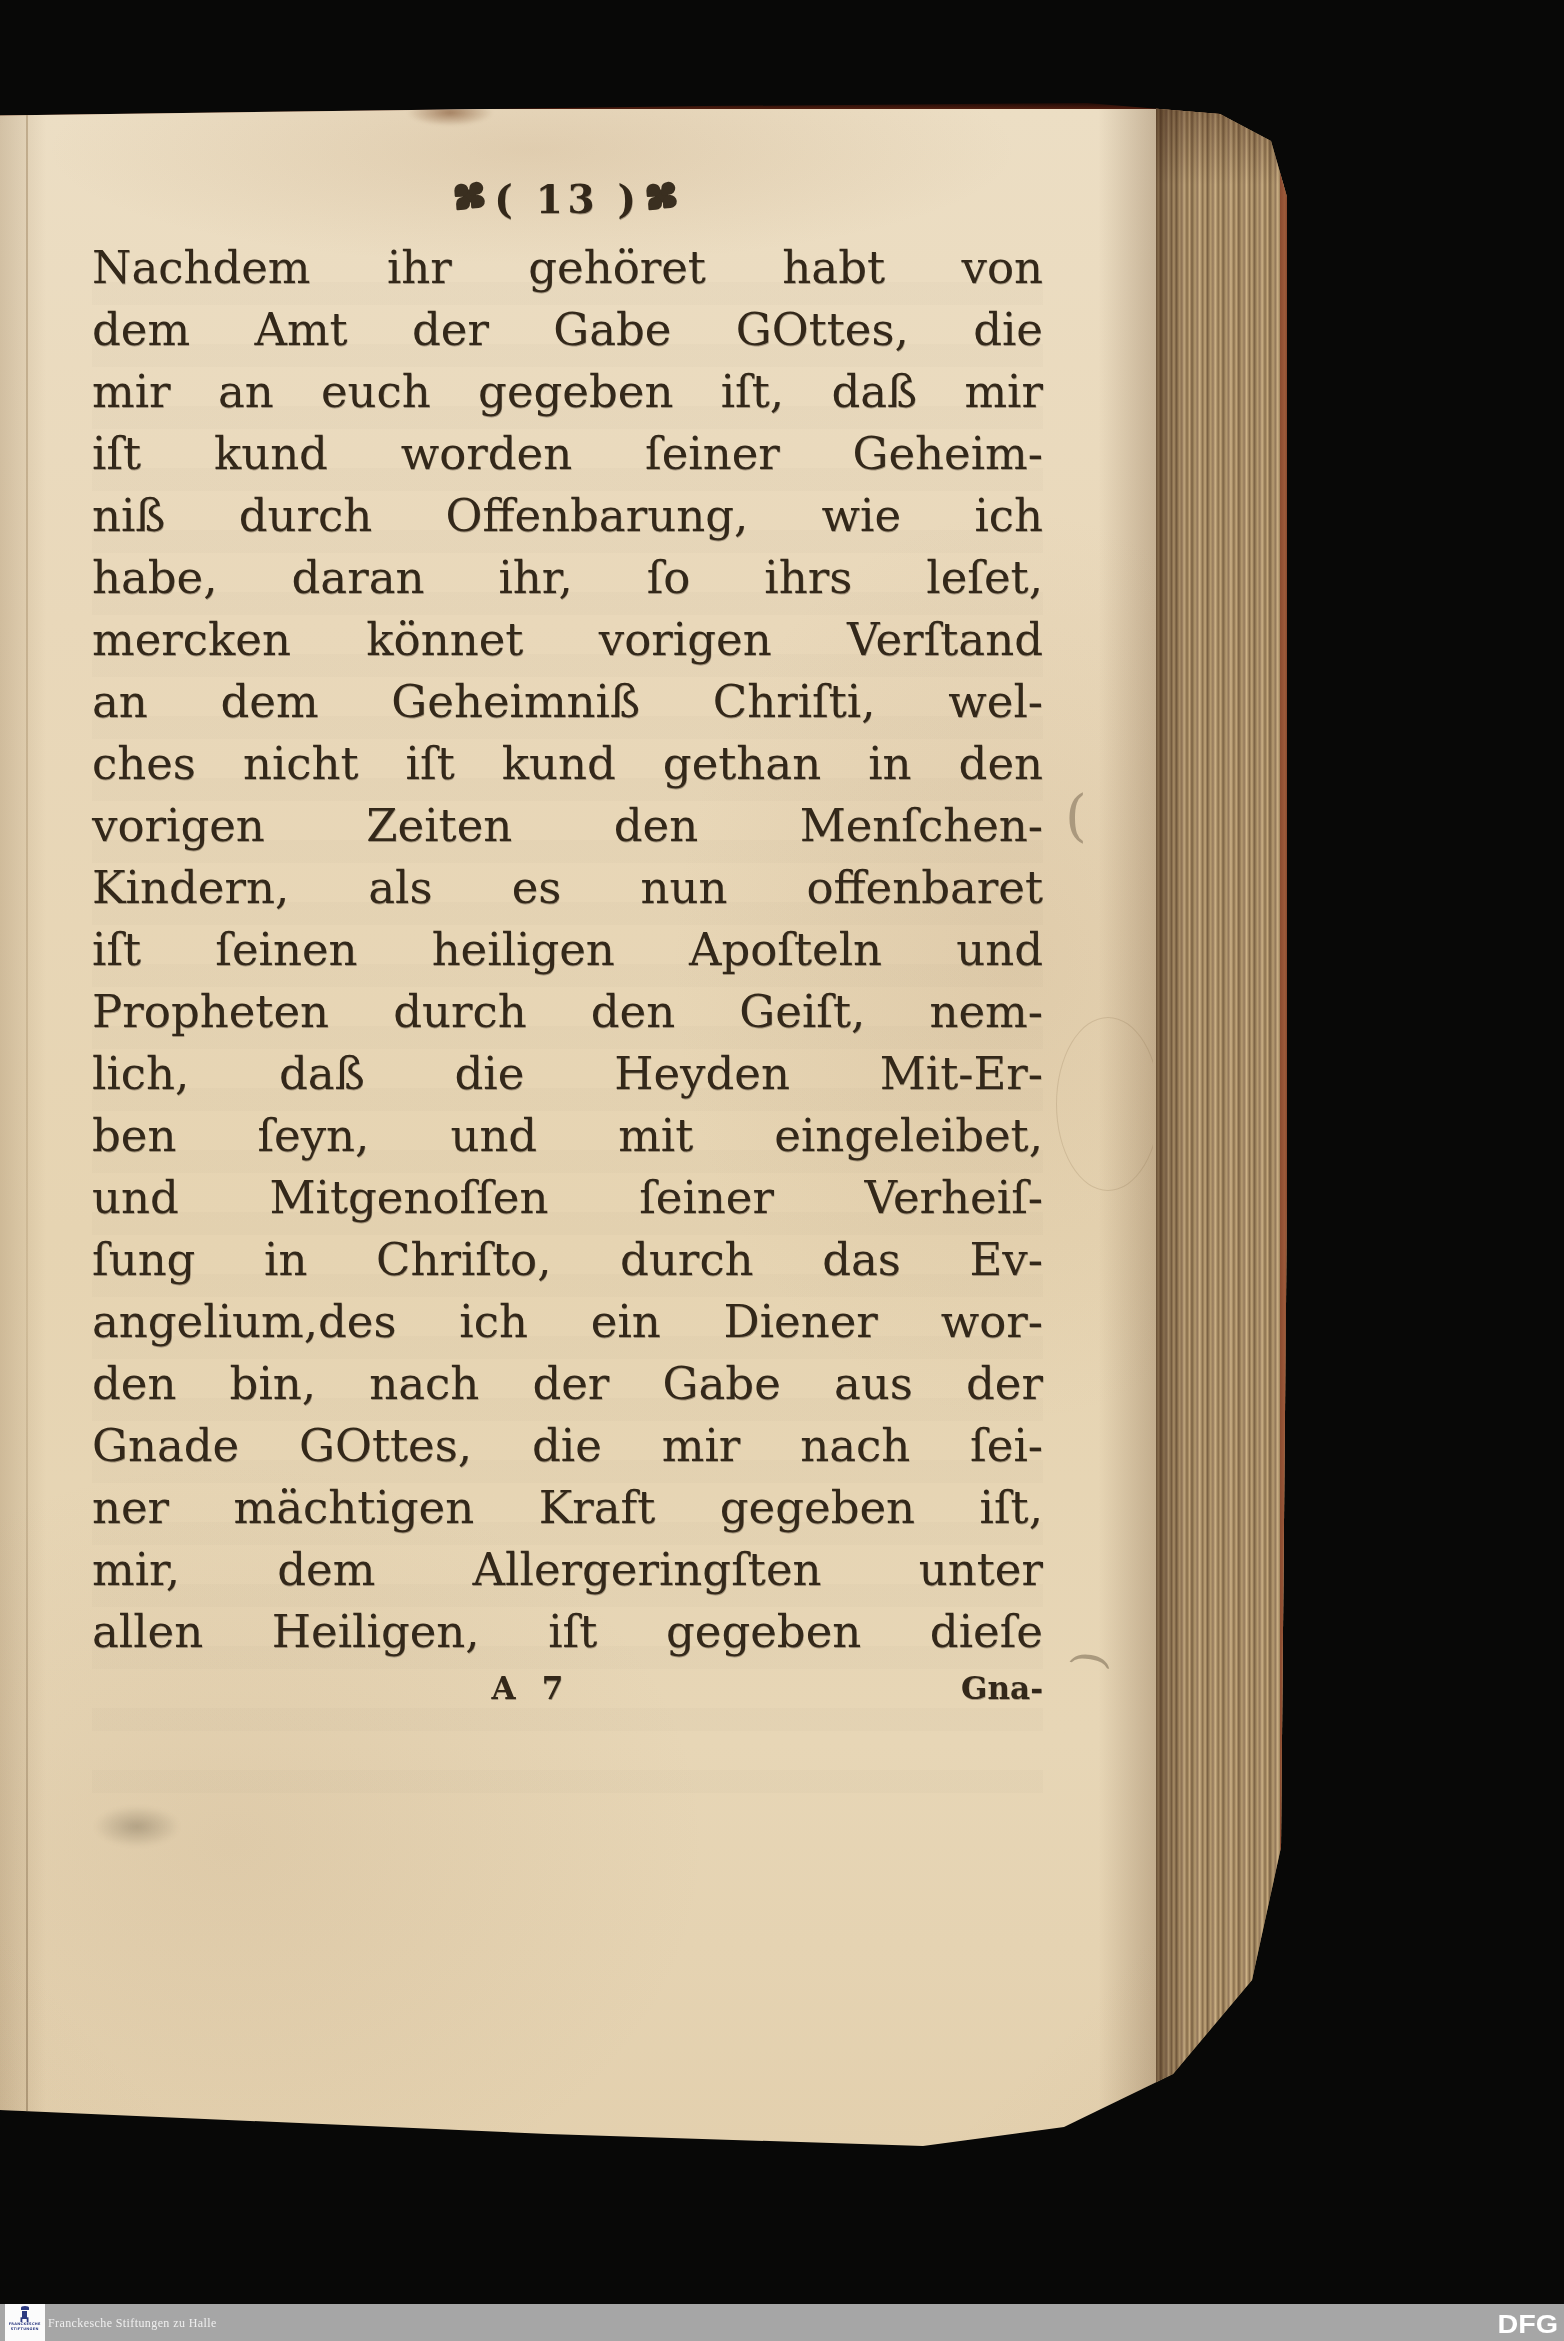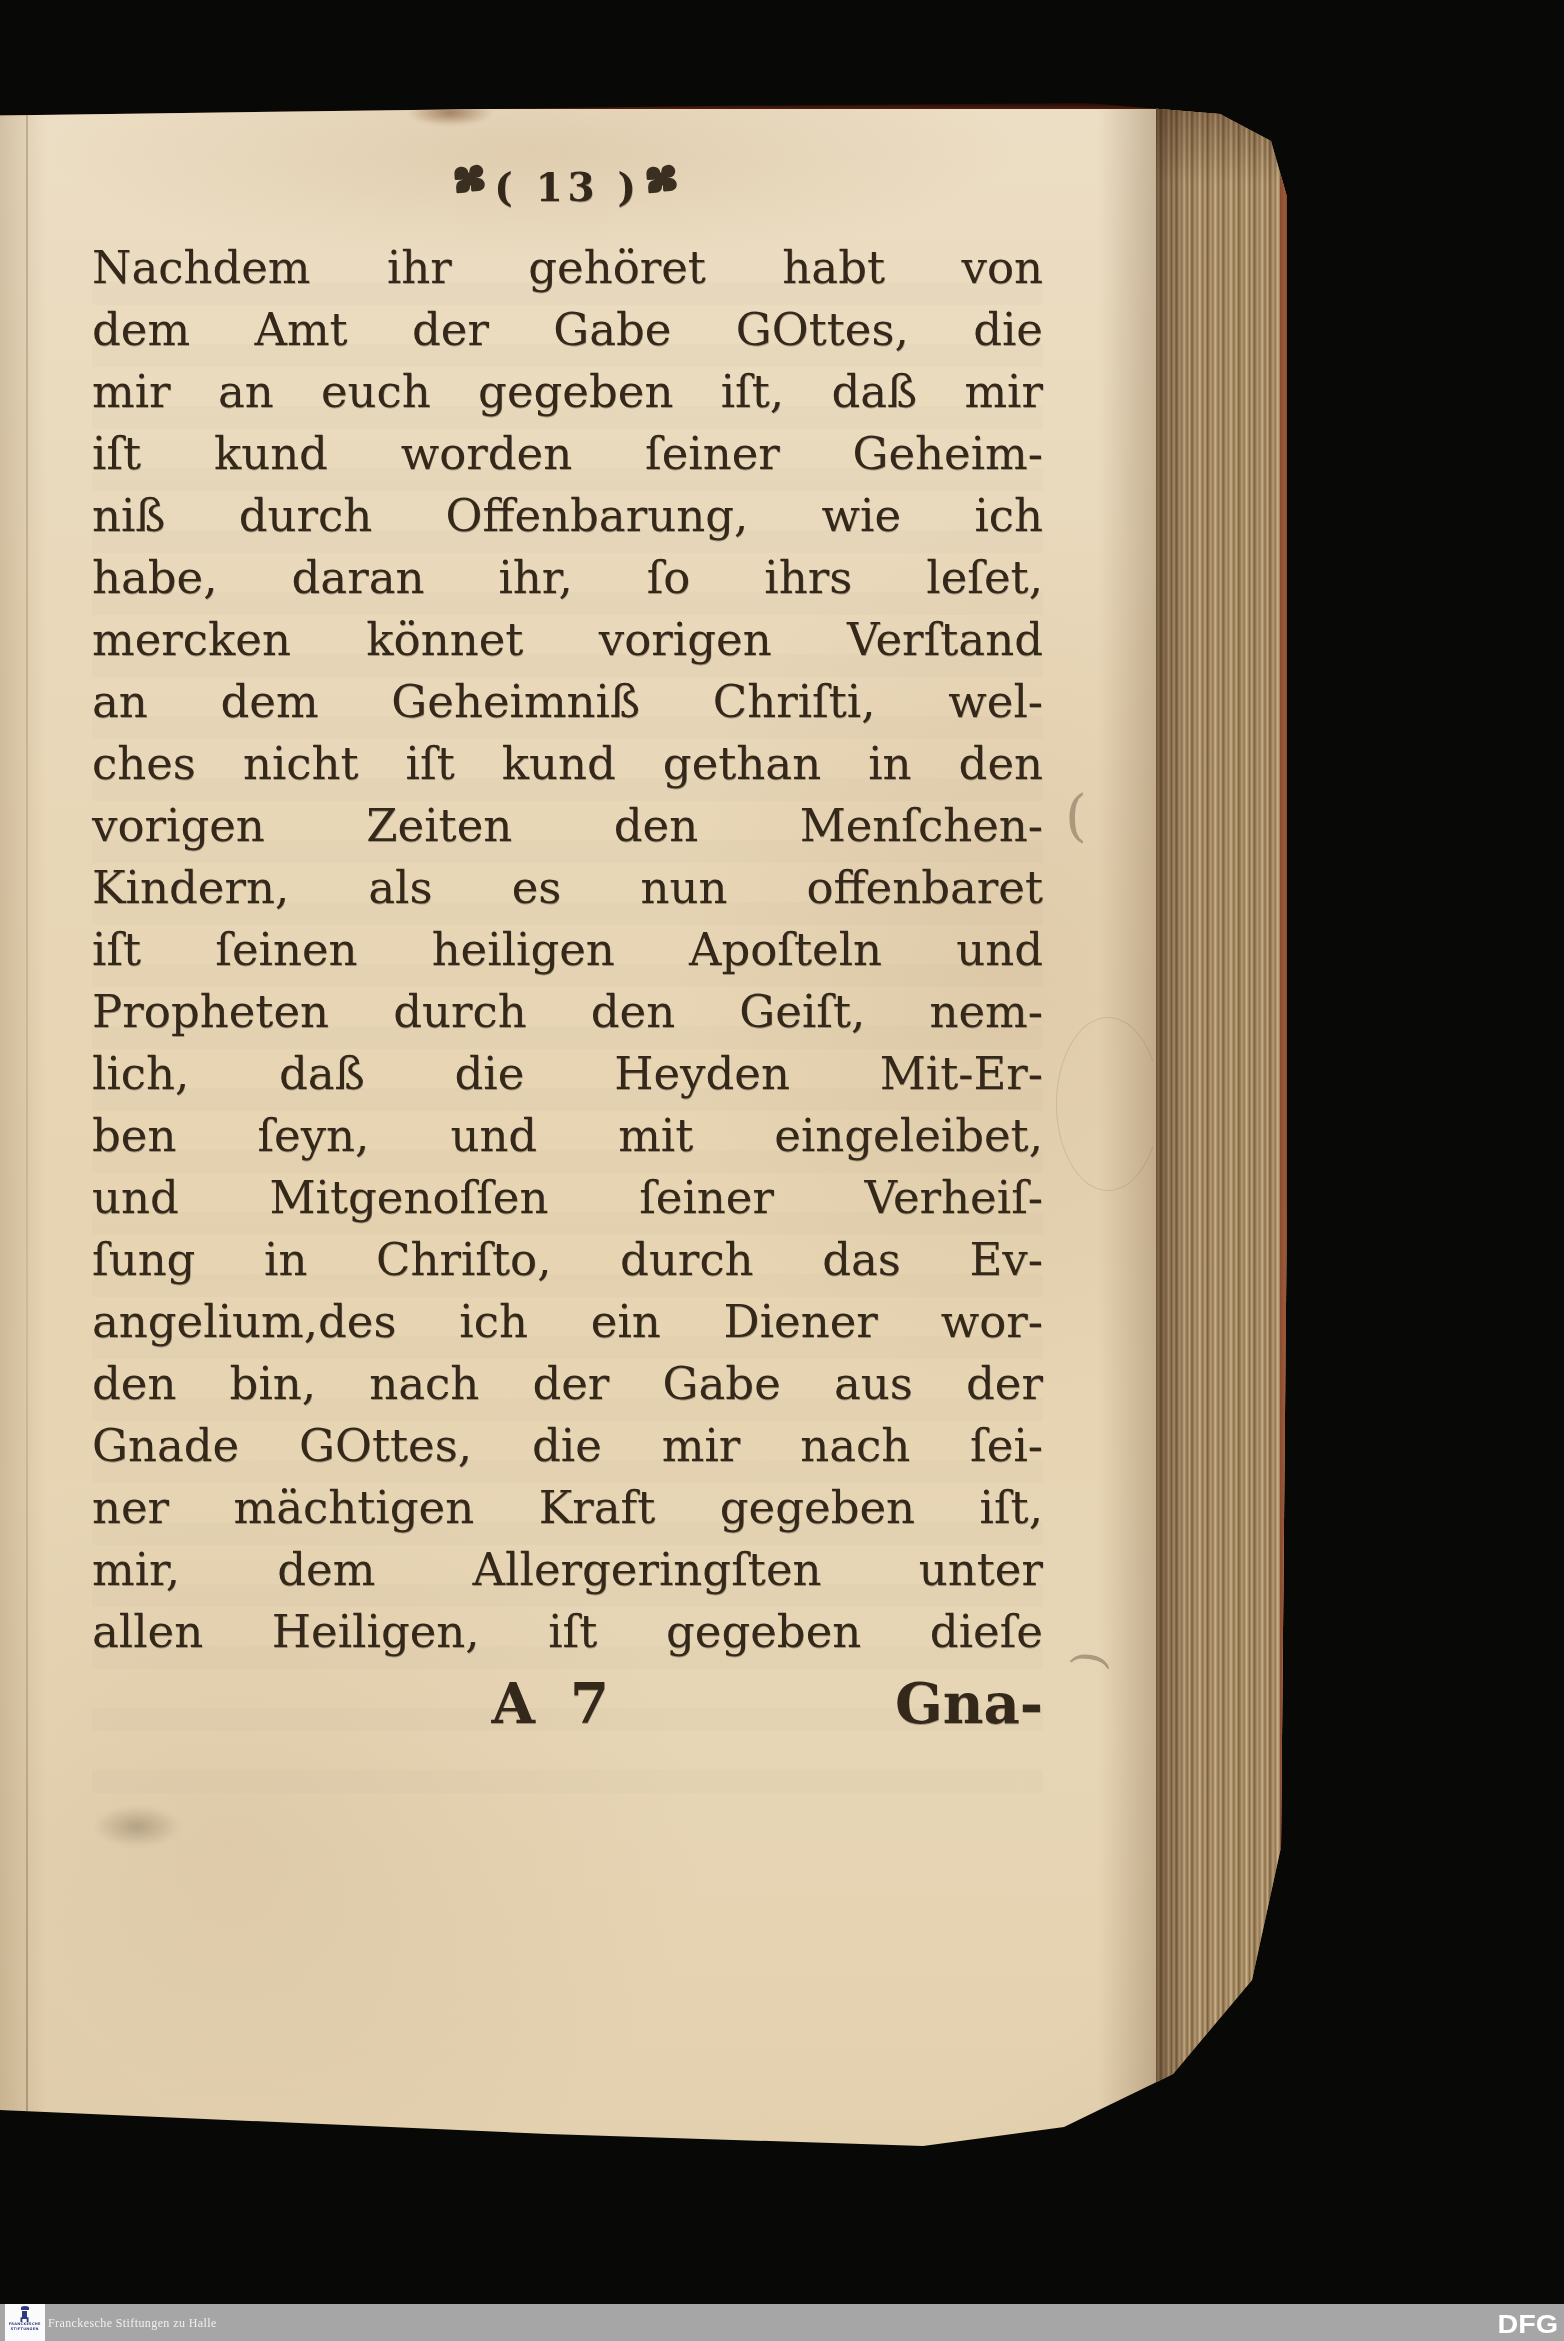--- a/index.html
+++ b/index.html
@@ -40,32 +40,32 @@
   .mark-paren{position:absolute;left:1065px;top:673px;font-size:56px;color:rgba(80,64,44,.38);}
   .mark-circle{position:absolute;left:1056px;top:907px;width:102px;height:172px;border:1.6px solid rgba(130,105,70,.20);border-radius:50%;}
   .mark-squiggle{position:absolute;left:1084px;top:1525px;font-size:44px;color:rgba(80,64,44,.40);transform:rotate(100deg);}
   .blot{position:absolute;left:94px;top:1696px;width:86px;height:41px;border-radius:50%;
     background:radial-gradient(closest-side,rgba(70,60,42,.30),transparent);filter:blur(2.3px);}
   .ghost-lines{position:absolute;left:92px;top:133px;width:951px;height:1580px;opacity:.5;
     background:repeating-linear-gradient(180deg,transparent 0 39px,rgba(110,100,82,.06) 39px 62px);}
 
   
   .text-block{position:absolute;left:92px;top:164px;width:951px;color:#33281a;}
-  .header-row{display:flex;justify-content:center;height:69px;}
+  .header-row{display:flex;justify-content:center;align-items:center;height:69px;}
   .page-number{font-size:39px;font-weight:700;letter-spacing:4.7px;text-shadow:0.4px 0.6px 0 rgba(40,30,18,.35);}
   .ornament{position:relative;width:45px;height:36px;transform:rotate(-4deg);}
   .ornament::before{content:"";position:absolute;left:6.3px;top:1.6px;width:13.3px;height:13.3px;background:#3a2f20;
     border-radius:55% 55% 55% 10%;
     box-shadow:15px -0.8px 0 0 #3a2f20, 0.8px 13.3px 0 0 #3a2f20, 15.6px 12.5px 0 0 #3a2f20, 7.8px 6.3px 0 0 #3a2f20;}
   #body-lines{margin-top:7.8px;}
   .line{height:62px;font-size:45px;font-weight:400;letter-spacing:0px;white-space:nowrap;
     text-align:justify;text-align-last:justify;text-justify:inter-word;
     text-shadow:0.4px 0.6px 0 rgba(40,30,18,.35);}
   .sig-row{display:flex;align-items:baseline;margin-top:3.1px;height:64px;
-    font-size:56px;font-weight:700;text-shadow:0.4px 0.6px 0 rgba(40,30,18,.35);}
+    font-size:31px;font-weight:700;text-shadow:0.4px 0.6px 0 rgba(40,30,18,.35);}
   .signature{margin-left:42%;letter-spacing:7.8px;}
   .catchword{margin-left:auto;}
 
   
   .footer-bar{position:absolute;left:0;top:2304px;width:1564px;height:38px;background:#a6a6a6;}
   .logo-box{position:absolute;left:4.7px;top:0;width:40px;height:38px;background:#fbfbfb;
     display:flex;flex-direction:column;align-items:center;justify-content:flex-start;padding-top:2.3px;box-sizing:border-box;}
   .logo-mark{position:relative;width:14px;height:14px;margin-bottom:1.6px;}
   .logo-mark::before{content:"";position:absolute;left:3.1px;top:0;width:7.8px;height:3.9px;background:#2c3a80;
     border-radius:50% 50% 0 0;}

